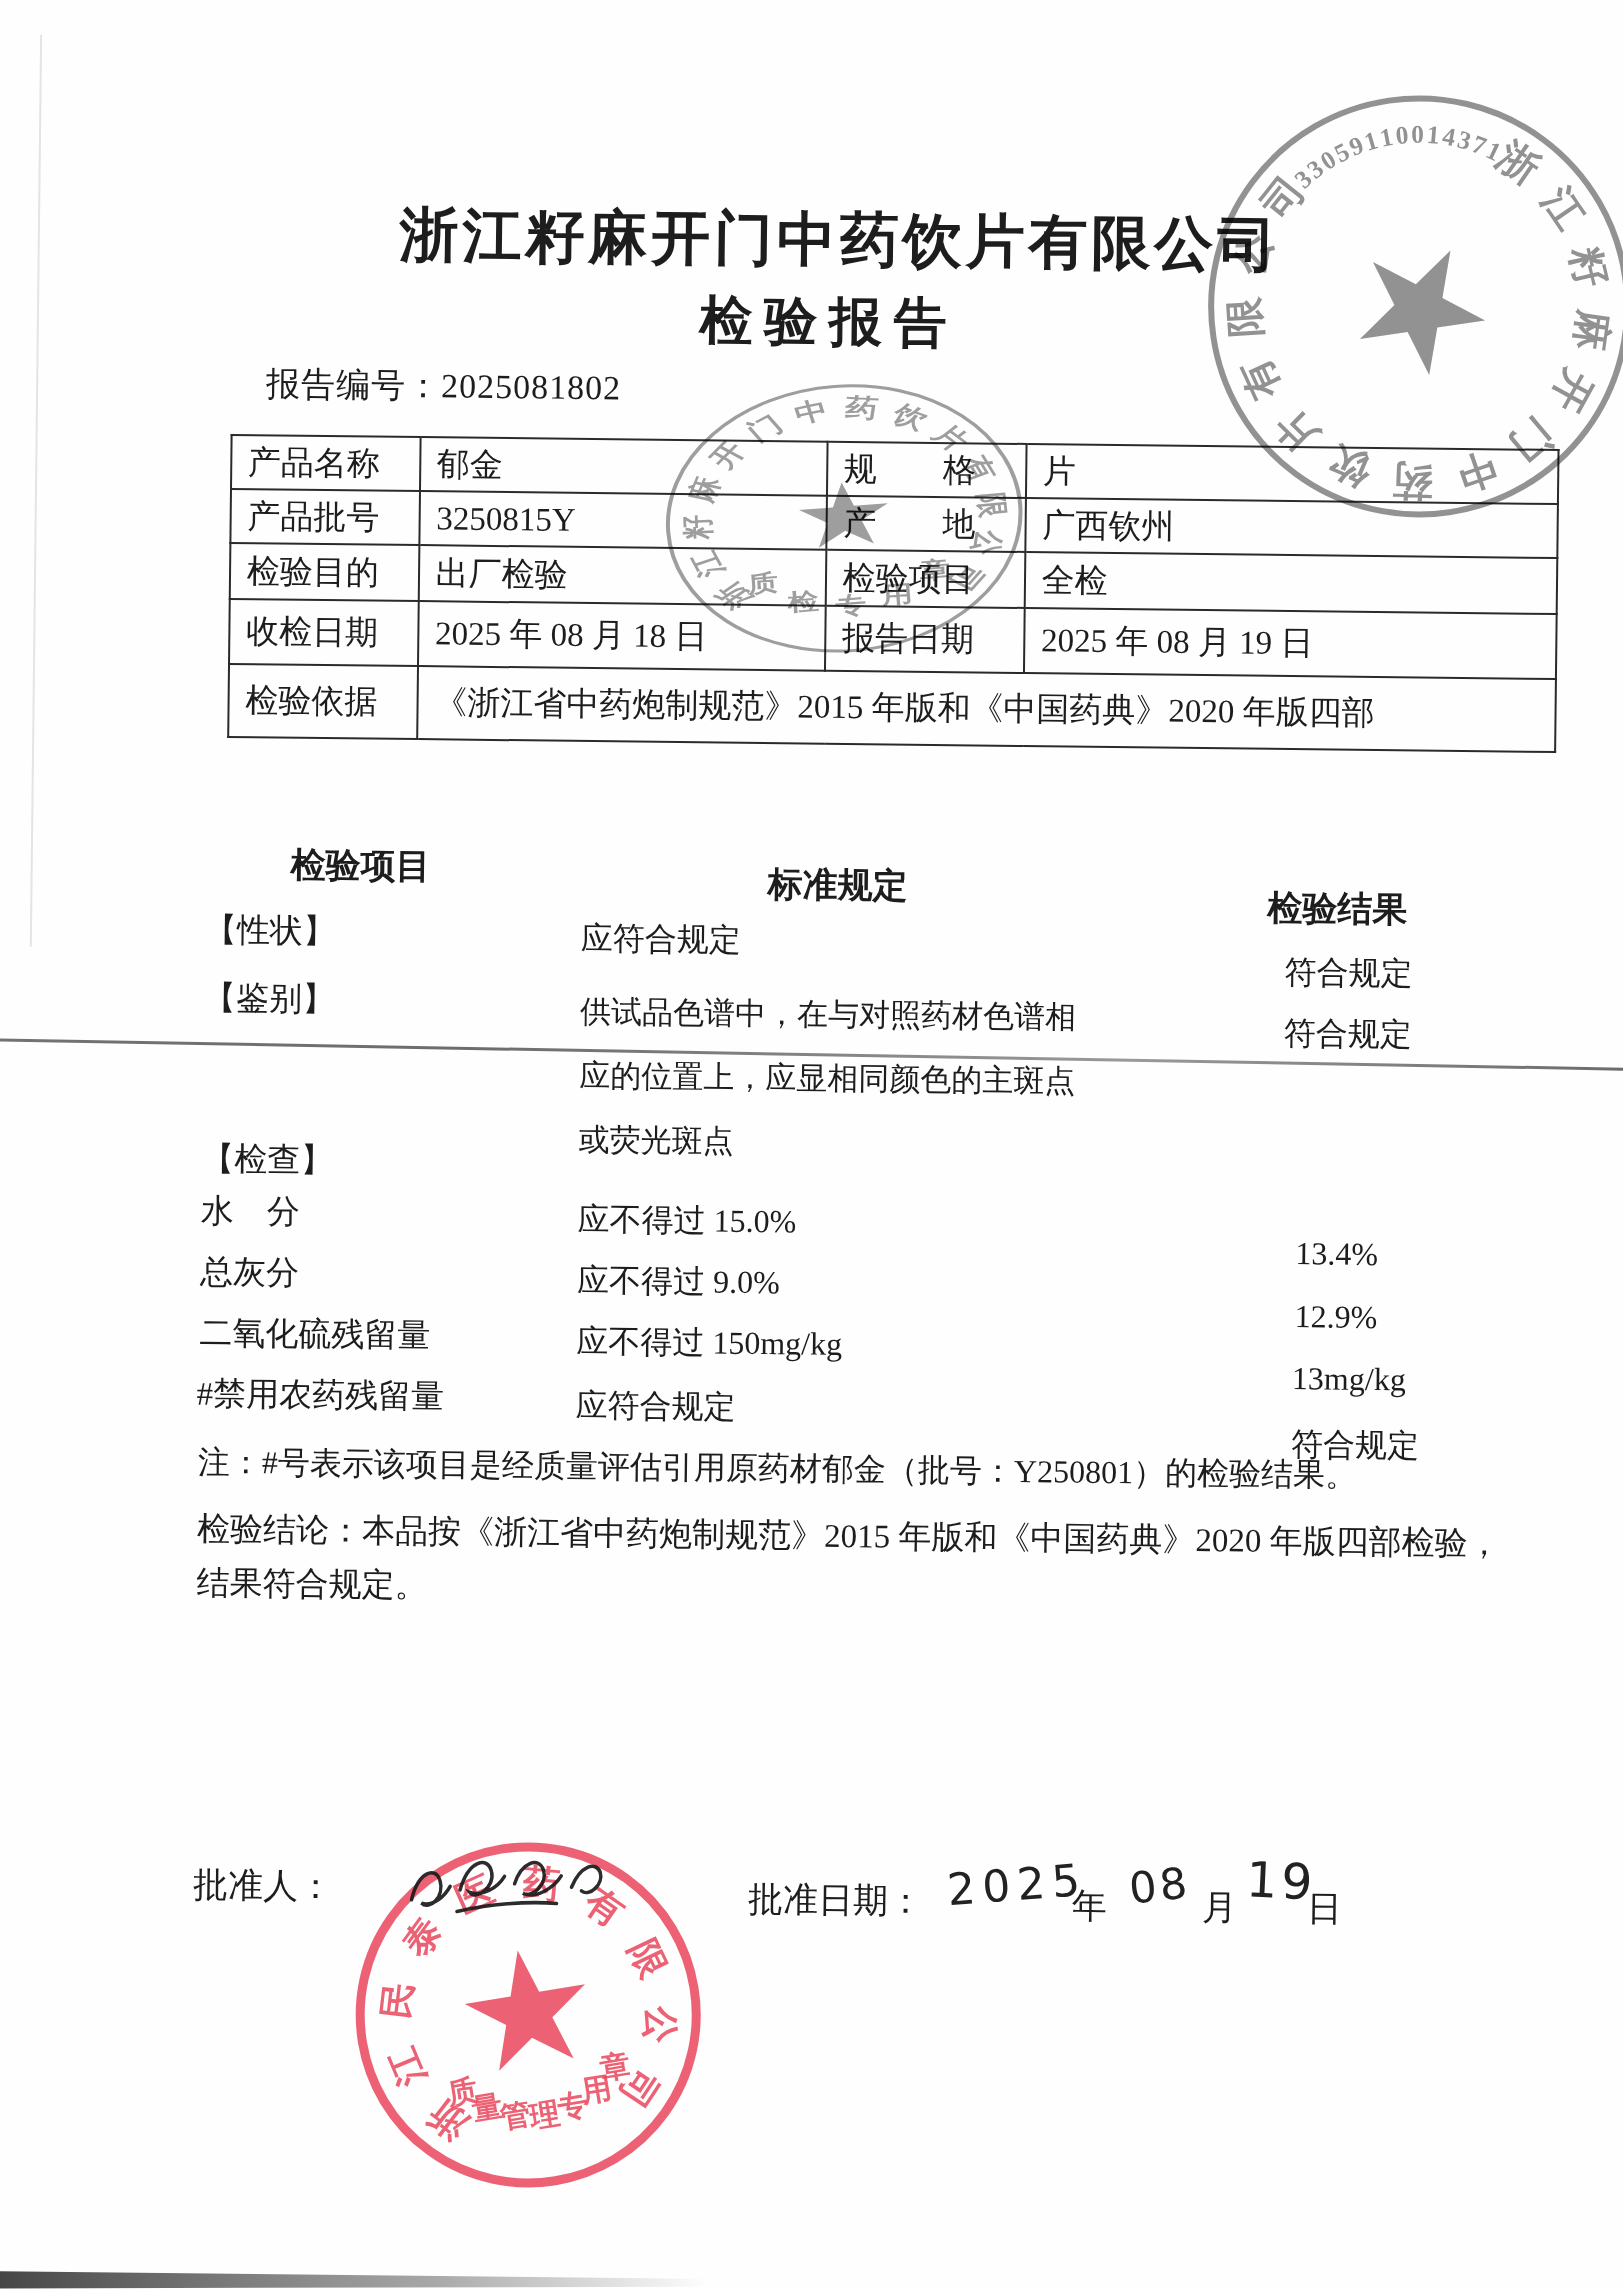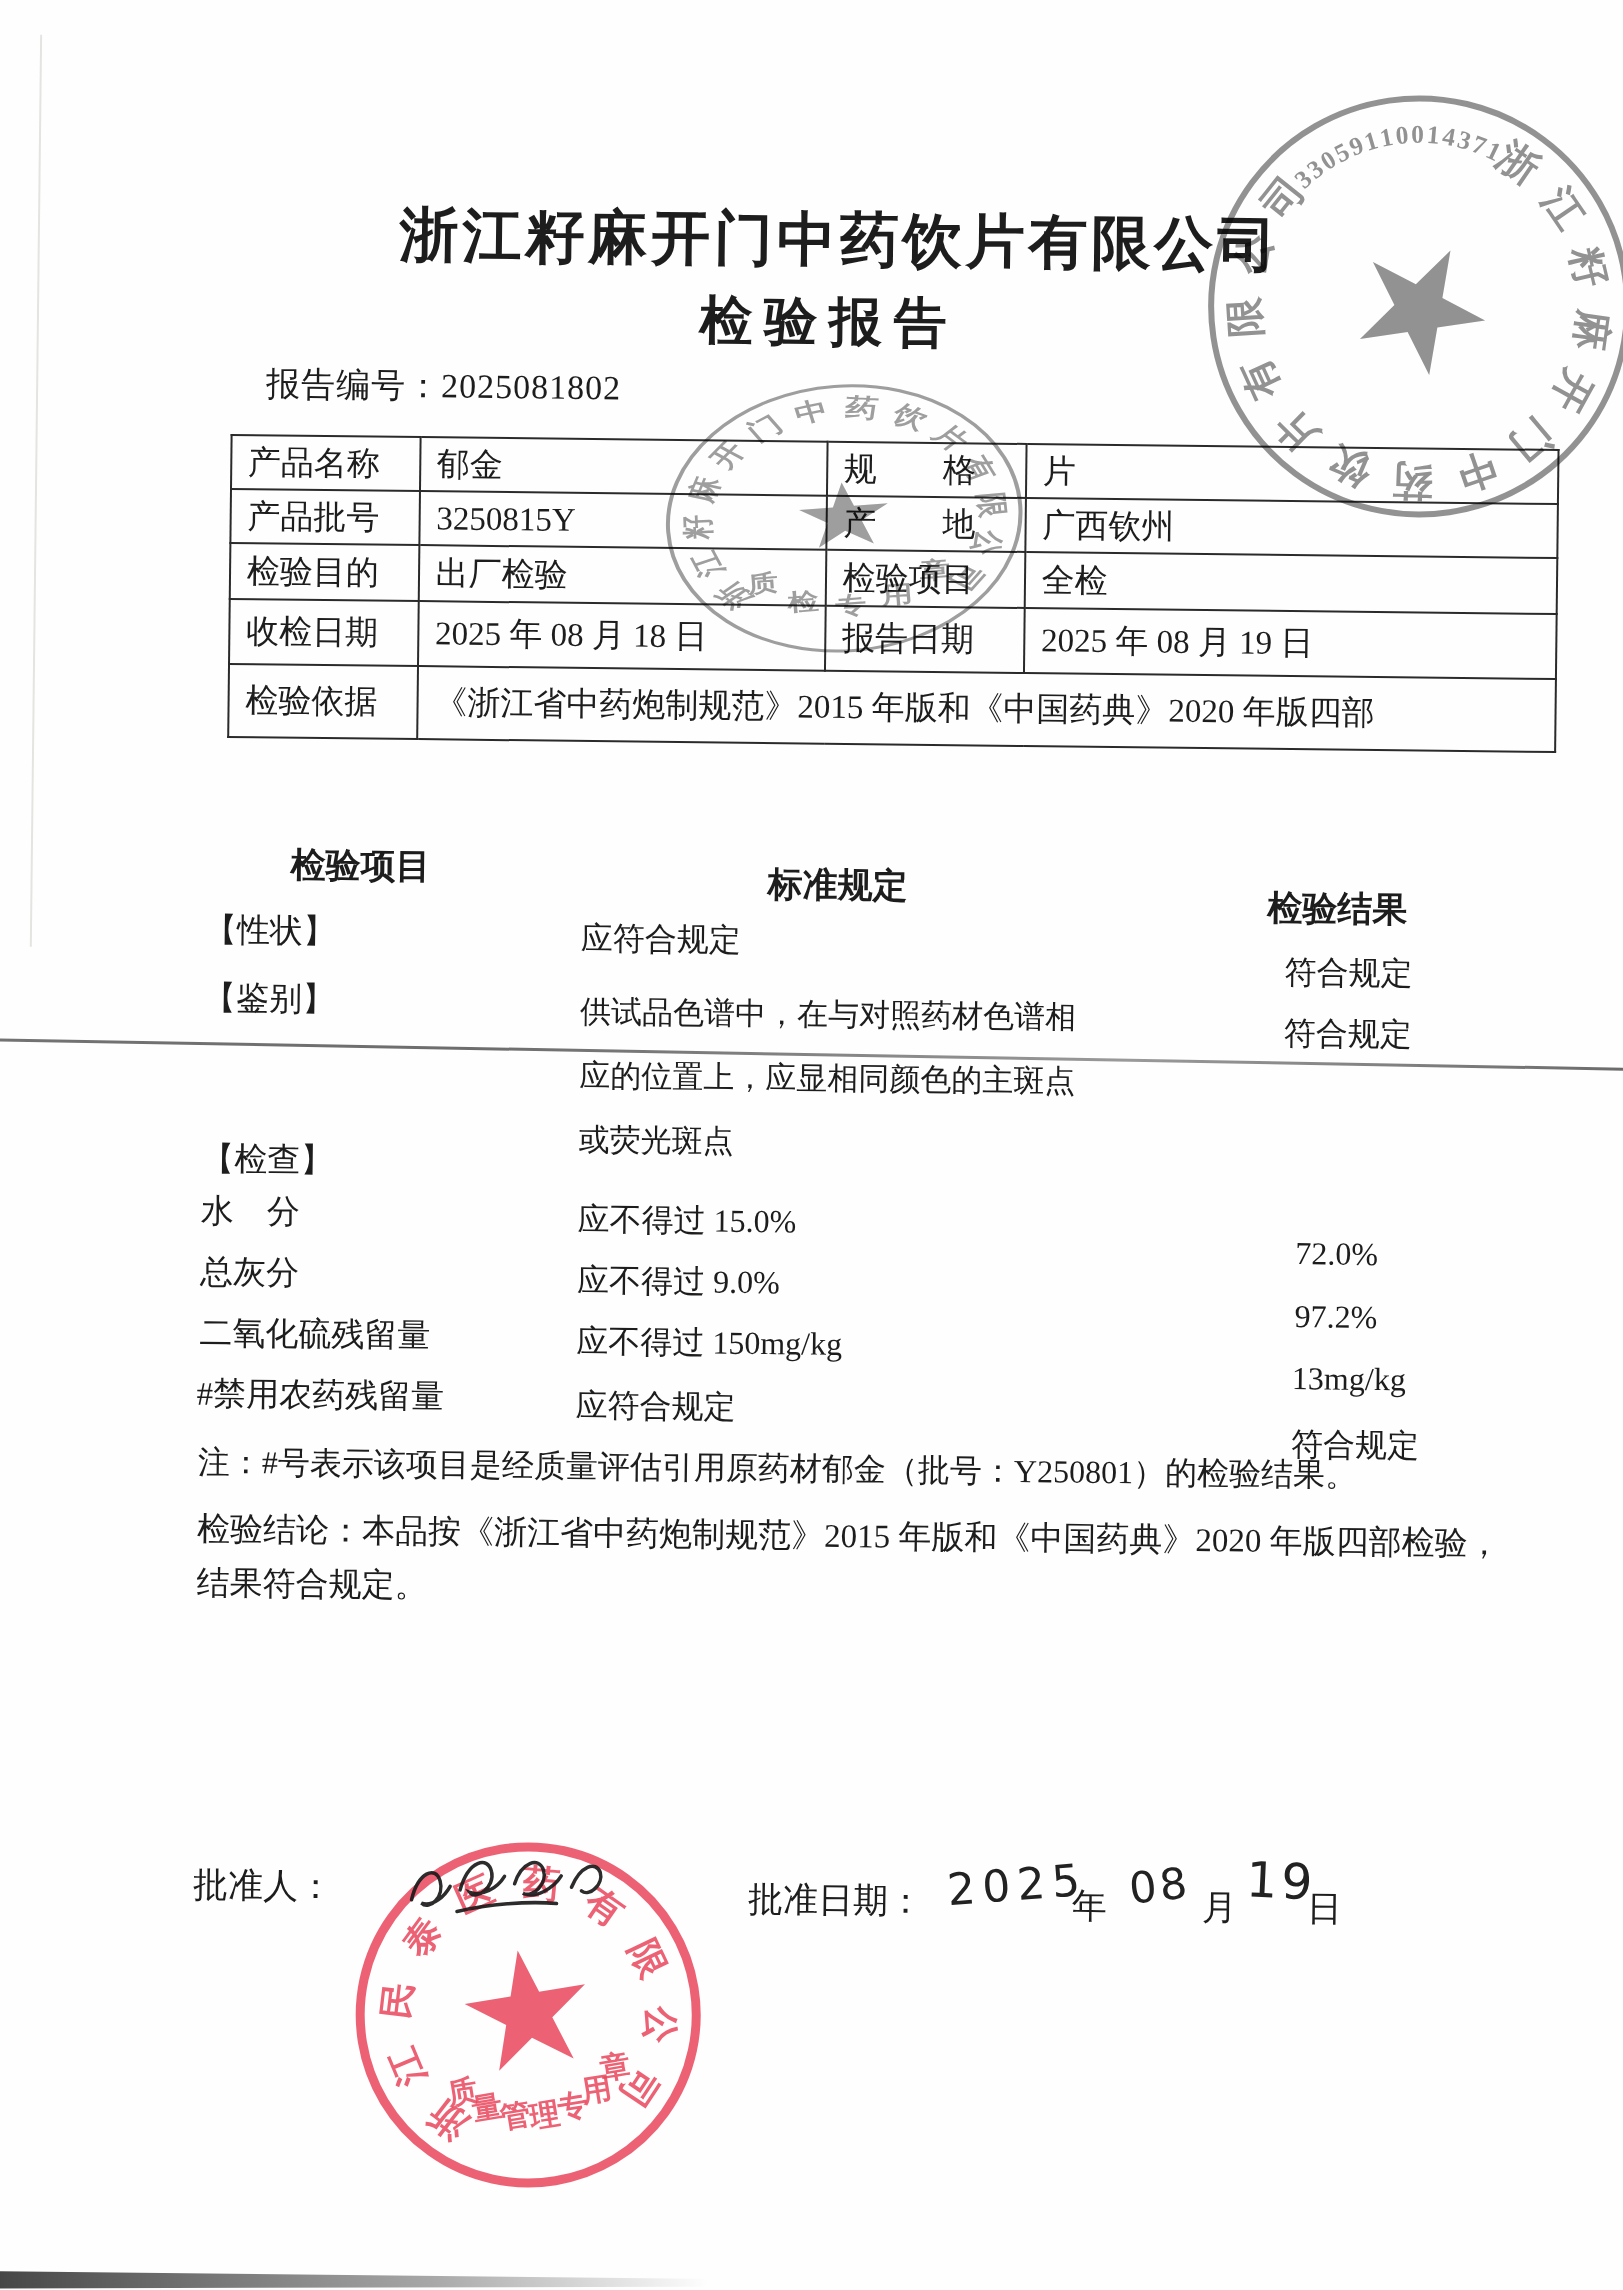--- a/index.html
+++ b/index.html
@@ -120,25 +120,25 @@
   <div class="abs fs33" style="left:1292px;top:941px;">符合规定</div>
 
   <div class="abs fs34" style="left:211px;top:978px;">【鉴别】</div>
   <div class="abs wrapbox std-id" style="left:588px;top:978px;">供试品色谱中，在与对照药材色谱相应的位置上，应显相同颜色的主斑点或荧光斑点</div>
   <div class="abs fs33" style="left:1292px;top:1002px;">符合规定</div>
 
   <div class="abs fs34" style="left:211px;top:1139px;">【检查】</div>
 
   <div class="abs fs34" style="left:211px;top:1191px;">水　分</div>
   <div class="abs fs33" style="left:588px;top:1196px;">应不得过 15.0%</div>
-  <div class="abs fs33" style="left:1306px;top:1225px;">72.0%</div>
+  <div class="abs fs33" style="left:1306px;top:1225px;">13.4%</div>
 
   <div class="abs fs34" style="left:211px;top:1252px;">总灰分</div>
   <div class="abs fs33" style="left:588px;top:1257px;">应不得过 9.0%</div>
-  <div class="abs fs33" style="left:1306px;top:1288px;">97.2%</div>
+  <div class="abs fs33" style="left:1306px;top:1288px;">12.9%</div>
 
   <div class="abs fs34" style="left:211px;top:1313px;">二氧化硫残留量</div>
   <div class="abs fs33" style="left:588px;top:1318px;">应不得过 150mg/kg</div>
   <div class="abs fs33" style="left:1304px;top:1350px;">13mg/kg</div>
 
   <div class="abs fs34" style="left:209px;top:1374px;">#禁用农药残留量</div>
   <div class="abs fs33" style="left:588px;top:1382px;">应符合规定</div>
   <div class="abs fs33" style="left:1304px;top:1413px;">符合规定</div>
 
   <div class="abs note" style="left:211px;top:1439px;">注：#号表示该项目是经质量评估引用原药材郁金（批号：Y250801）的检验结果。</div>

